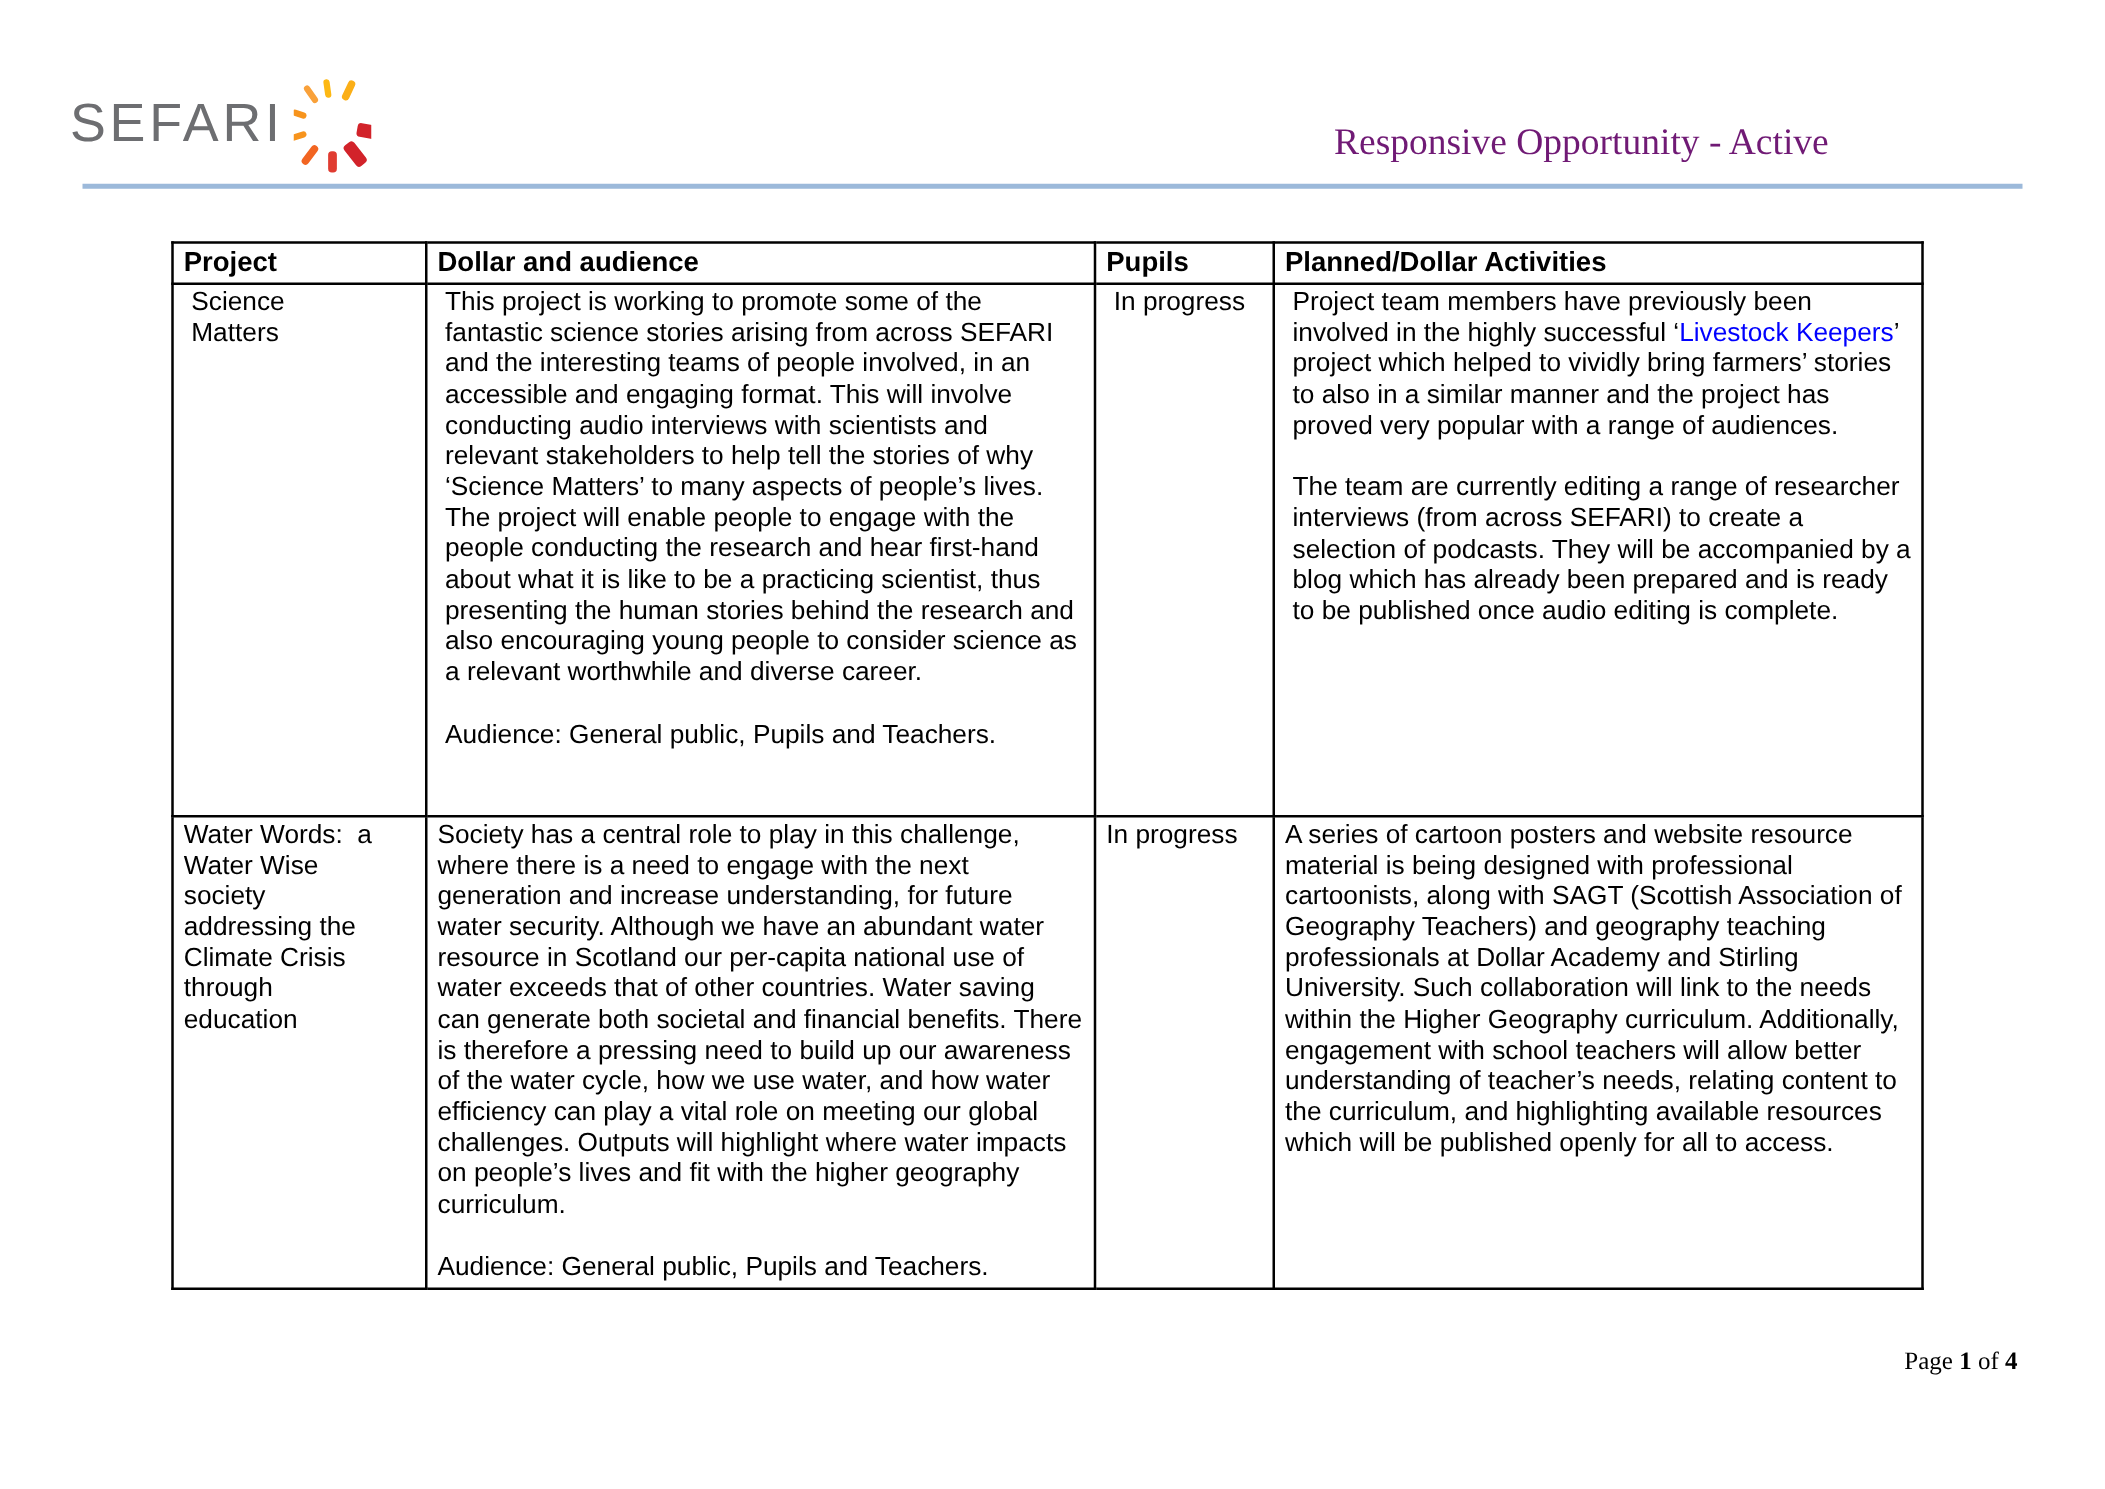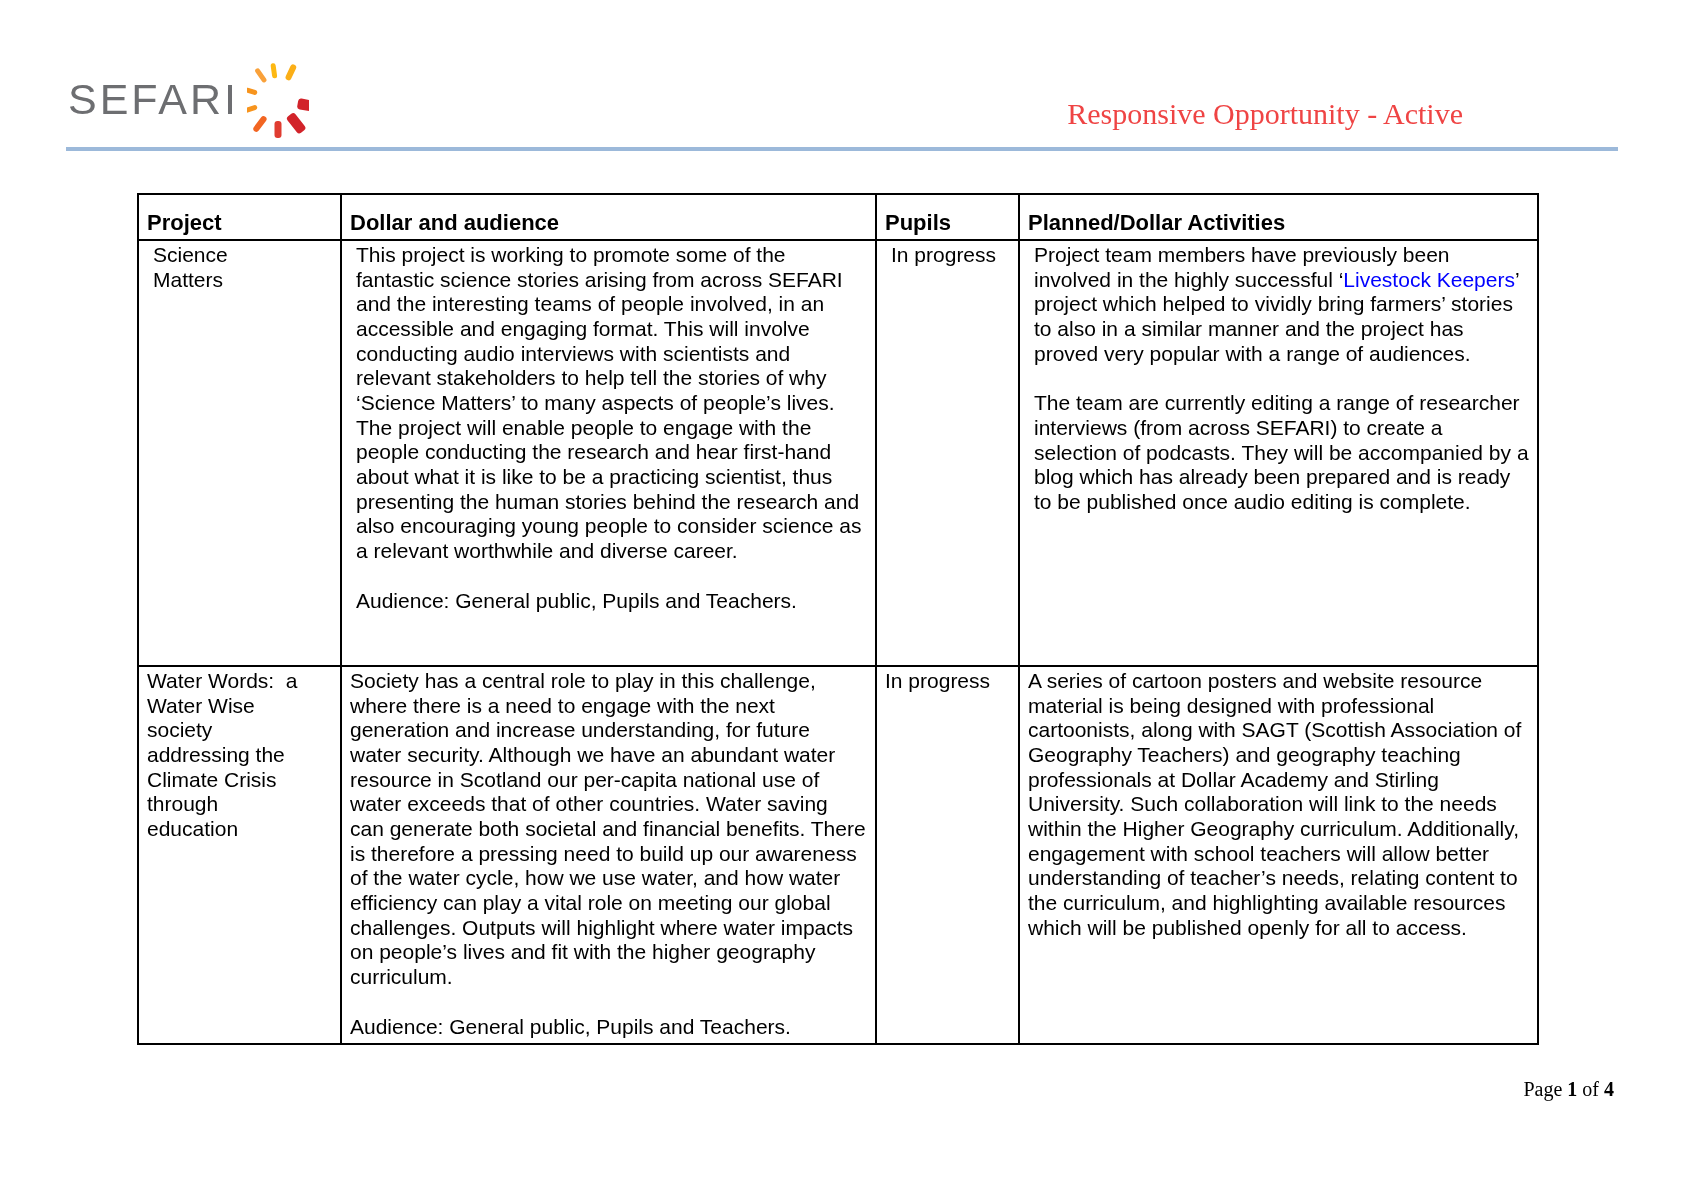--- a/index.html
+++ b/index.html
@@ -1,40 +1,40 @@
 <!DOCTYPE html>
 <html><head>
 <meta charset="utf-8">
 <style>
   html,body { margin:0; padding:0; background:#ffffff; }
   .page {
     position:relative; width:1684px; height:1191px; background:#ffffff;
     font-family:"Liberation Sans", sans-serif; color:#000; overflow:hidden;
   }
   
-  .logo-block { position:absolute; left:68px; top:58px; display:flex; align-items:center; }
+  .logo-block { position:absolute; left:56px; top:58px; display:flex; align-items:center; }
   .logo-text { font-size:43px; line-height:1; color:#6d6e71; letter-spacing:3px; }
   .starburst { margin-left:8px; display:block; }
   
   .doc-title {
     position:absolute; top:97px; right:221px;
-    font-family:"Liberation Serif", serif; font-size:30px; color:#ef4444; white-space:nowrap;
+    font-family:"Liberation Serif", serif; font-size:30px; color:#701a75; white-space:nowrap;
   }
   .rule { position:absolute; top:147px; left:66px; width:1552px; height:4px; background:#9cb9da; }
   
   .projects-table {
     position:absolute; left:137px; top:193px; width:1400px;
     border-collapse:collapse; table-layout:fixed;
     font-size:21px; line-height:1.175;
   }
   .projects-table th, .projects-table td {
     border:2px solid #000; vertical-align:top; text-align:left;
     padding:2px 8px 4px 8px; overflow:hidden;
   }
-  .projects-table th { font-size:22px; font-weight:bold; padding-top:15px; padding-bottom:3px; }
+  .projects-table th { font-size:22px; font-weight:bold; padding-top:2px; padding-bottom:3px; }
   .row-1 td { height:418px;padding-left:14px; }
   .para { margin:0; }
   .para + .para { margin-top:25px; }
   .pre { white-space:pre-wrap; }
   .link { color:#0000ff; cursor:pointer; }
   
   .footer {
     position:absolute; top:1078px; right:70px;
     font-family:"Liberation Serif", serif; font-size:20px; color:#000;
   }

